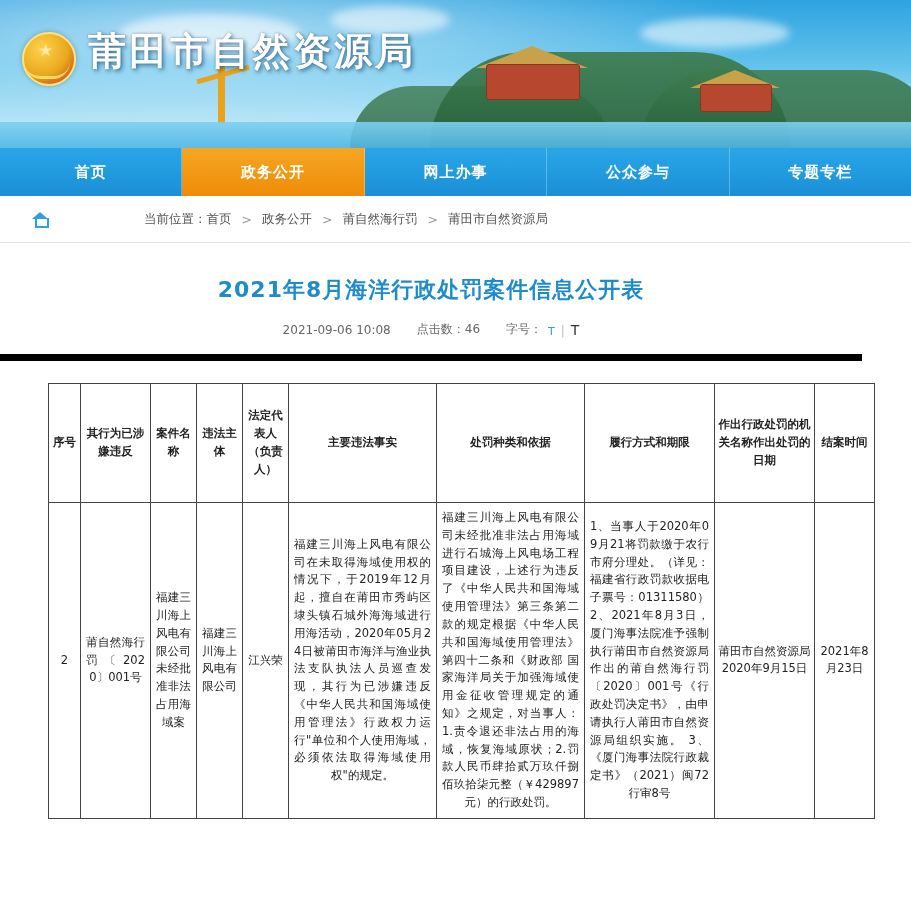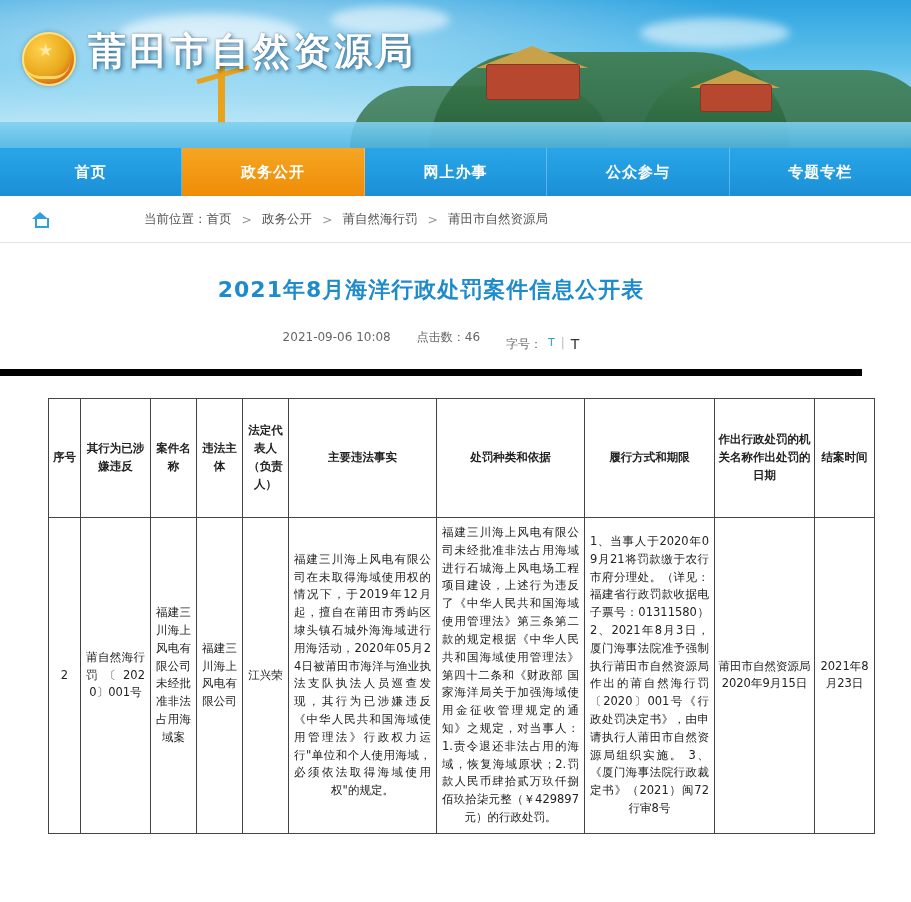--- a/index.html
+++ b/index.html
@@ -217,21 +217,21 @@
     display: flex;
     align-items: center;
     justify-content: center;
     gap: 26px;
     padding: 16px 0 16px 0;
     font-size: 12px;
     color: #666;
     border-bottom: 7px solid #000000;
     font-family: "DejaVu Sans", "Liberation Sans", sans-serif;
   }
-  .doc-meta .fontsize-group { display: flex; align-items: flex-start; gap: 6px; margin-top: 15px; }
+  .doc-meta .fontsize-group { display: flex; align-items: flex-end; gap: 6px; }
   .doc-meta .fs-small { color: #2f9fe0; font-size: 11px; cursor: pointer; }
   .doc-meta .fs-sep { color: #bbb; }
   .doc-meta .fs-big { color: #333; font-size: 14px; cursor: pointer; }
 
   
   .table-wrap {
     padding: 22px 48px 30px 48px;
   }
   table.gov {
     border-collapse: collapse;

